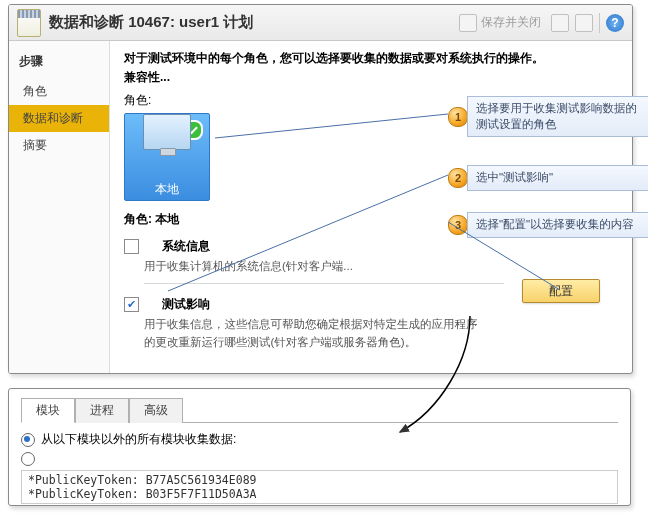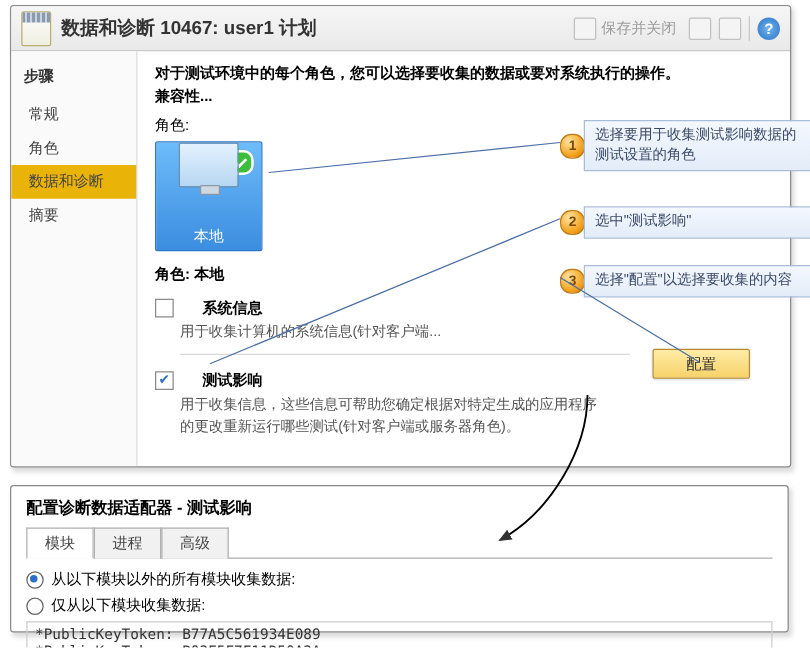--- a/index.html
+++ b/index.html
@@ -72,21 +72,20 @@
         </button>
         <span class="sq"></span>
         <span class="sq"></span>
         <span class="sep"></span>
         <div class="help-btn">?</div>
       </div>
     </div>
     <div class="body">
       <div class="sidebar">
         <div class="side-head">步骤</div>
-        <div class="side-item">常规</div>
         <div class="side-item">角色</div>
         <div class="side-item side-sel">数据和诊断</div>
         <div class="side-item">摘要</div>
       </div>
       <div class="main">
         <div class="intro">对于测试环境中的每个角色，您可以选择要收集的数据或要对系统执行的操作。</div>
         <div class="compat">兼容性...</div>
         <div class="lbl">角色:</div>
         <div class="role-box">
           <div class="check"></div>
@@ -106,33 +105,31 @@
           <span class="rlabel">测试影响</span>
         </div>
         <div class="desc desc2">用于收集信息，这些信息可帮助您确定根据对特定生成的应用程序的更改重新运行哪些测试(针对客户端或服务器角色)。</div>
 
         <div class="configure">配置</div>
       </div>
     </div>
   </div>
 
   <div class="panel2">
-    <div class="p2-title">配置诊断数据适配器 - 测试影响</div>
     <div class="tabs">
       <div class="tab tab-active">模块</div>
       <div class="tab">进程</div>
       <div class="tab">高级</div>
     </div>
     <div class="rrow">
       <span class="radio on"></span>
       <span>从以下模块以外的所有模块收集数据:</span>
     </div>
     <div class="rrow">
       <span class="radio"></span>
-      <span>仅从以下模块收集数据:</span>
     </div>
     <div class="pkbox">
       <div>*PublicKeyToken: B77A5C561934E089</div>
       <div>*PublicKeyToken: B03F5F7F11D50A3A</div>
     </div>
   </div>
 
   <div class="callout" style="left:448px;top:96px">
     <div class="badge">1</div>
     <div class="cnote" style="width:166px">选择要用于收集测试影响数据的测试设置的角色</div>

